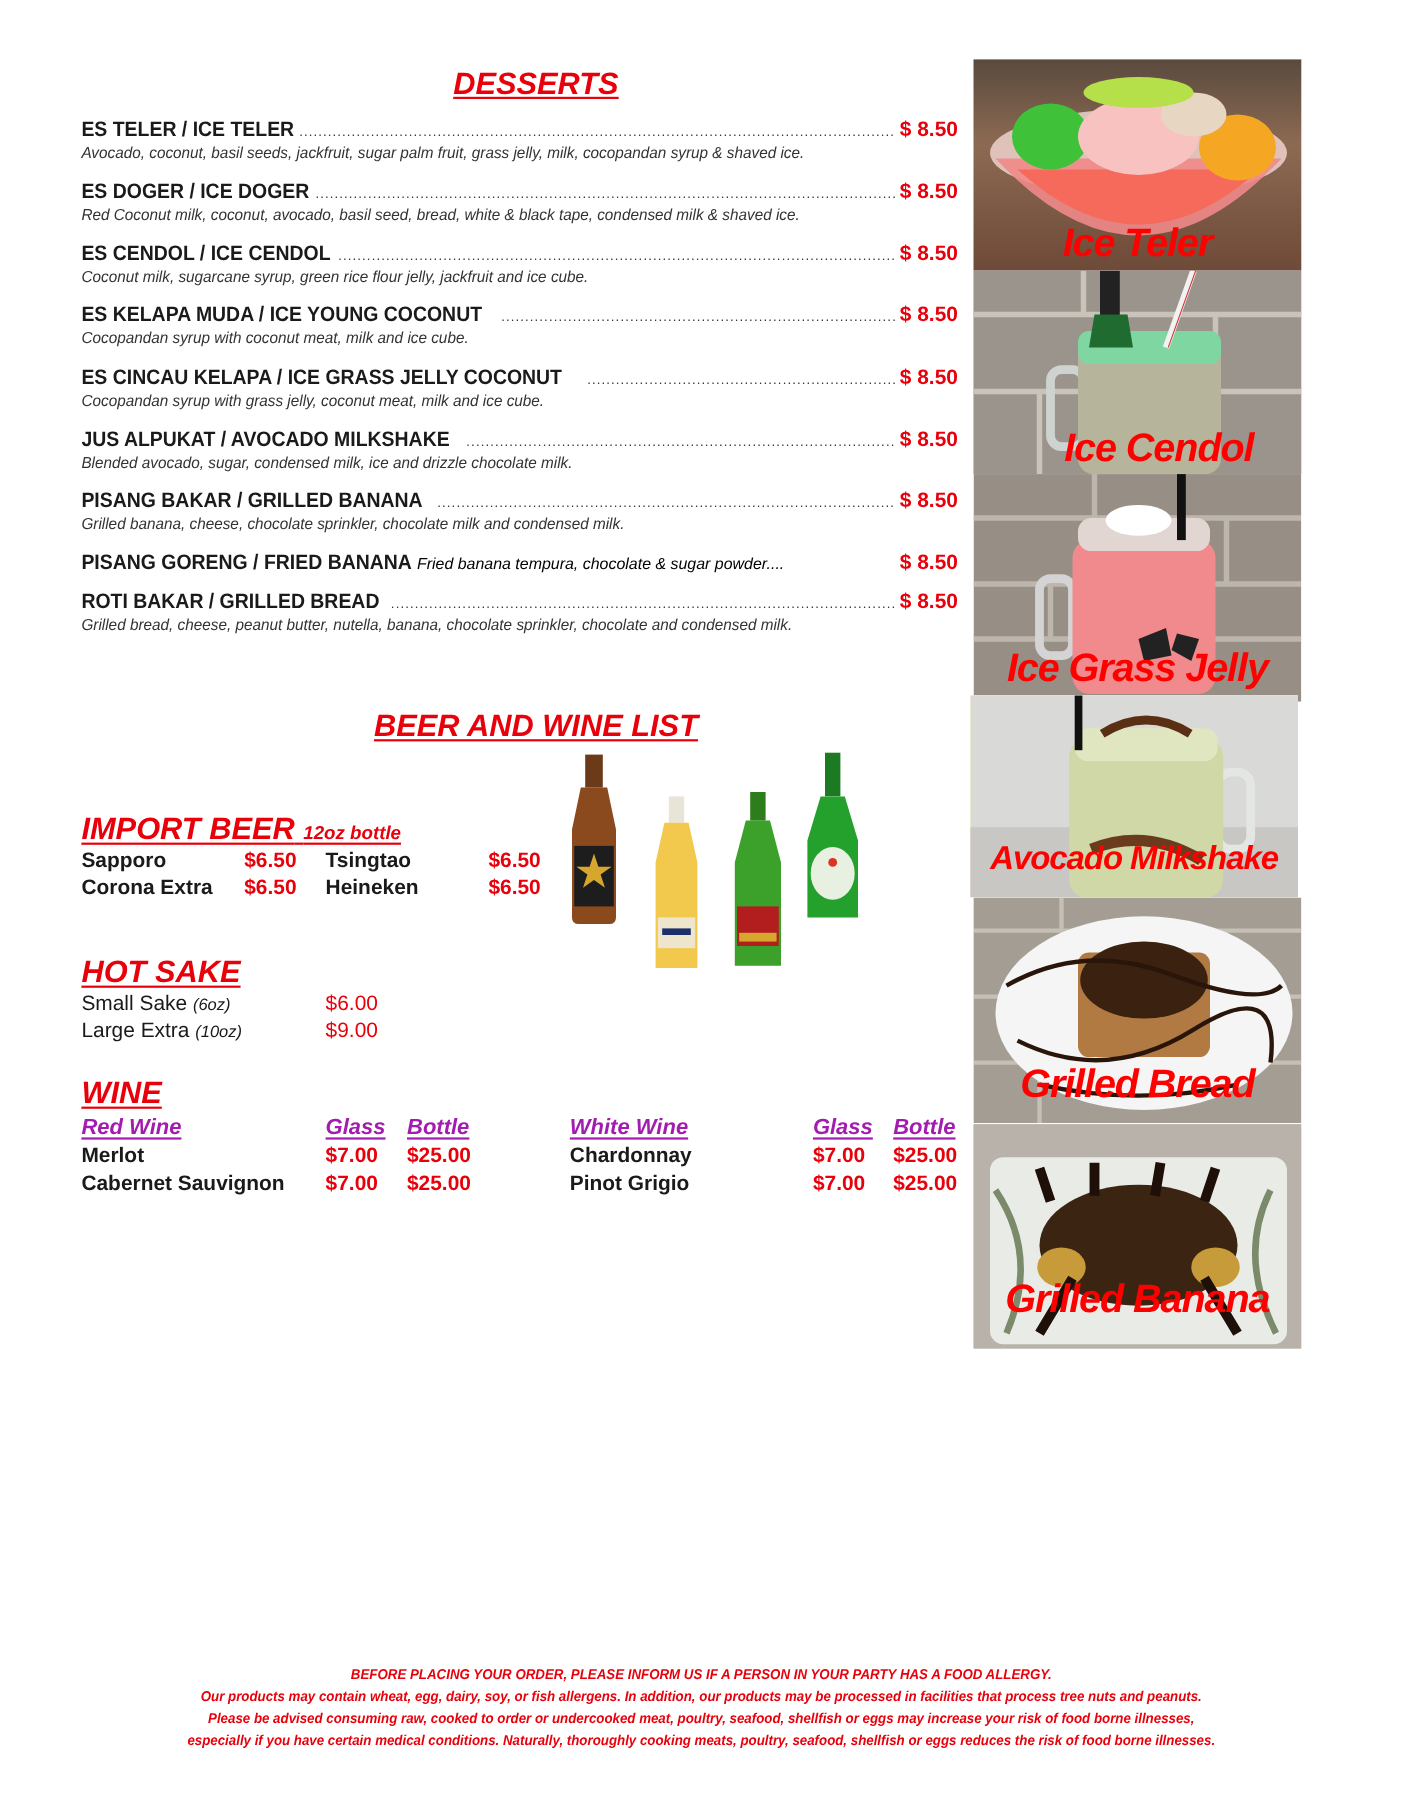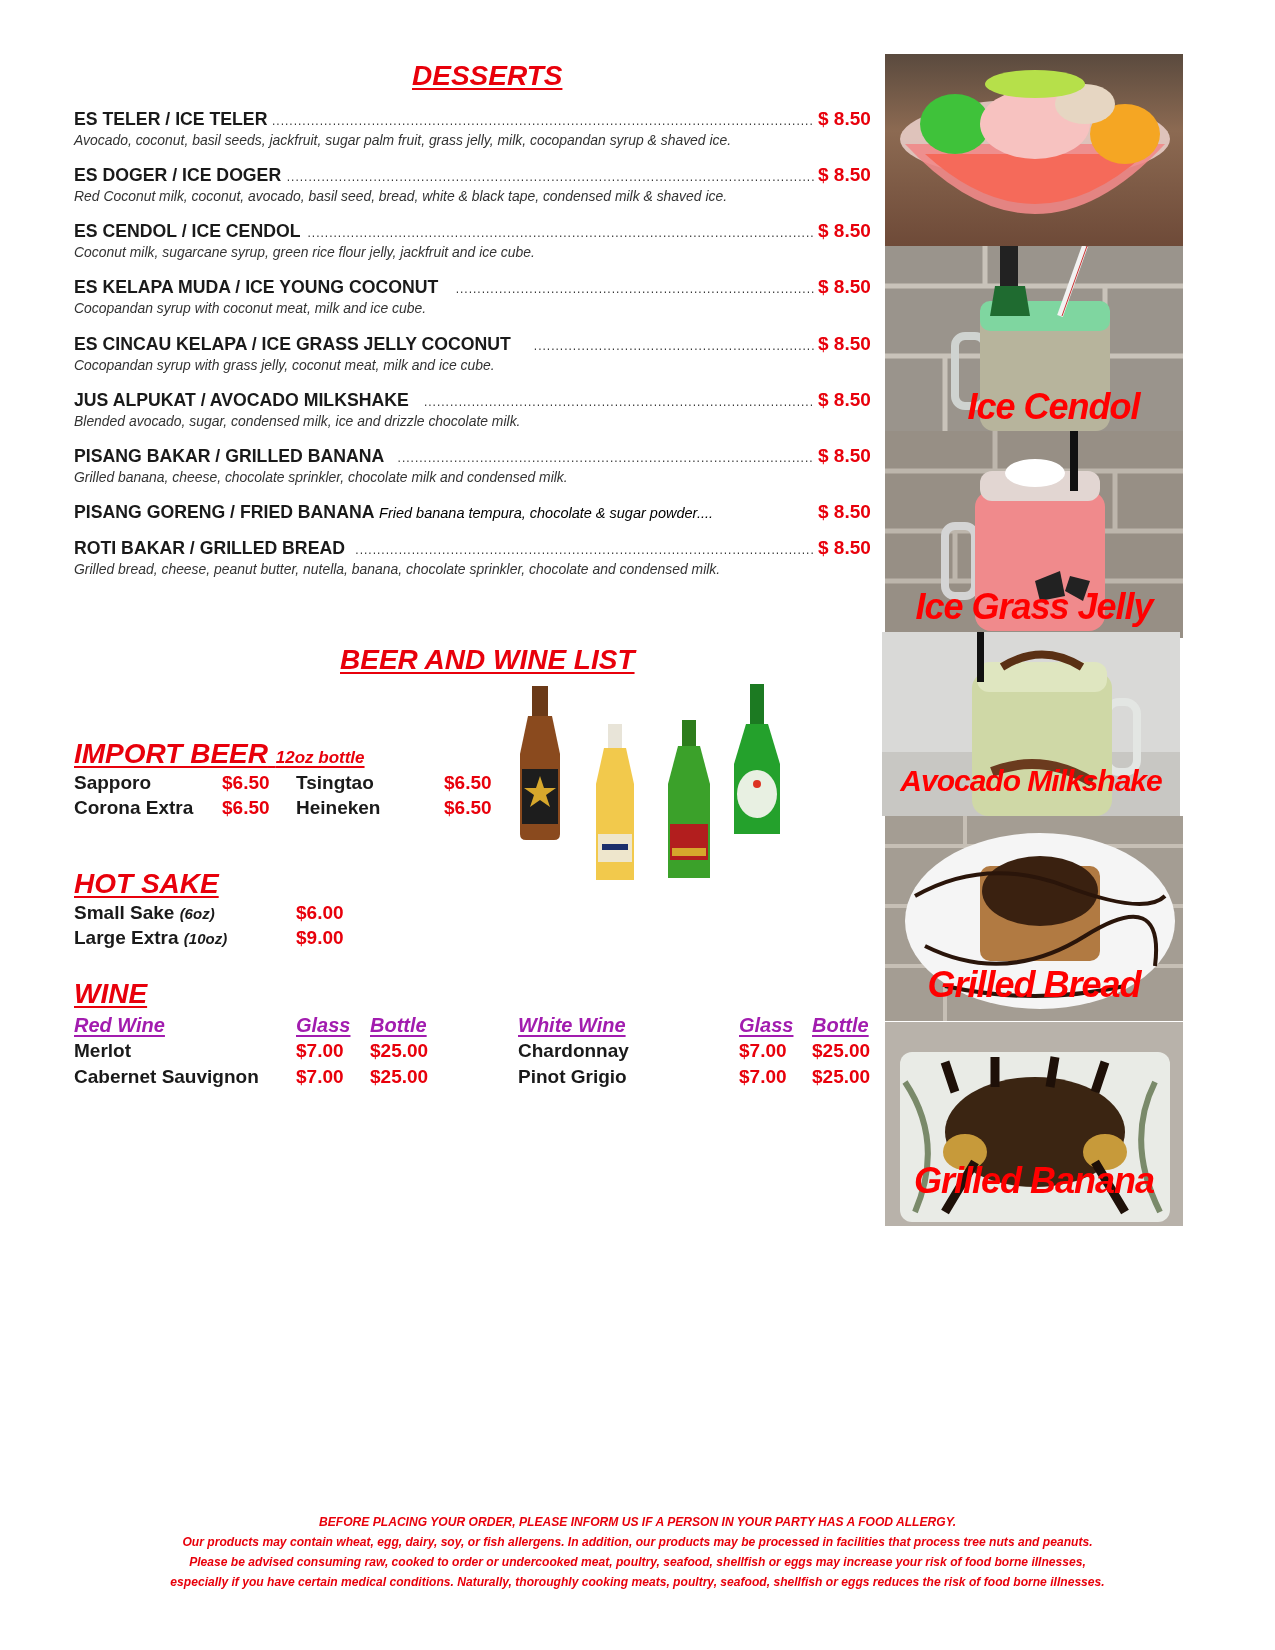--- a/index.html
+++ b/index.html
@@ -31,21 +31,21 @@
     color: #ff0000; font-size: 36px; white-space: nowrap; letter-spacing: -1px;
   }
 
   
   .beer-table { position: absolute; left: 74px; top: 772px; font-size: 19px; font-weight: bold; }
   .bt-row { position: relative; height: 25px; white-space: nowrap; }
   .bt-row span { position: absolute; top: 0; }
 
   .bottles { position: absolute; left: 518px; top: 684px; width: 286px; height: 196px; }
 
-  .sake-table { position: absolute; left: 74px; top: 902px; font-size: 19px; font-weight: bold; }
+  .sake-table { position: absolute; left: 74px; top: 902px; font-size: 19px; font-weight: normal; }
   .sk-row { position: relative; height: 25px; white-space: nowrap; width: 320px; }
   .sk-row span.price { position: absolute; left: 222px; top: 0; color: #e8000b; }
   .sk-size { font-style: italic; font-size: 15px; }
 
   .wine-block { position: absolute; top: 1014px; font-size: 19px; font-weight: bold; }
   .w-row { position: relative; height: 26px; white-space: nowrap; width: 380px; }
   .w-row span { position: absolute; top: 0; }
   .w-head span { font-style: italic; color: #a21caf; text-decoration: underline; text-decoration-thickness: 2px; text-underline-offset: 3px; font-size: 20px; }
 
   .footer { position: absolute; left: 0; width: 1275px; top: 1512px; text-align: center; color: #e8000b; font-style: italic; font-weight: bold; font-size: 13px; line-height: 20px; }
@@ -137,20 +137,21 @@
     <svg width="298" height="192" viewBox="0 0 298 192">
       <ellipse cx="150" cy="85" rx="135" ry="40" fill="#f4d9d6" opacity="0.8"></ellipse>
       <path d="M20 90 Q150 230 280 90 Z" fill="#f08a8a" opacity="0.9"></path>
       <path d="M40 100 Q150 200 260 100 Z" fill="#f56a5a"></path>
       <ellipse cx="70" cy="70" rx="35" ry="30" fill="#3fc23a"></ellipse>
       <ellipse cx="240" cy="80" rx="35" ry="30" fill="#f5a623"></ellipse>
       <ellipse cx="150" cy="70" rx="55" ry="35" fill="#f7c2c0"></ellipse>
       <ellipse cx="200" cy="50" rx="30" ry="20" fill="#e6d6c2"></ellipse>
       <ellipse cx="150" cy="30" rx="50" ry="14" fill="#b6e04a"></ellipse>
     </svg>
+    <div class="photo-label" style="top:146px;">Ice Teler</div>
   </div>
 
   <div class="photo" style="top:192px; height:185px; background: #a09a92;">
     <svg width="298" height="185" viewBox="0 0 298 185">
       <rect x="0" y="0" width="298" height="185" fill="#9a948c"></rect>
       <path d="M0 40 H298 M0 110 H298 M100 0 V40 M220 40 V110 M60 110 V185" stroke="#c9c3ba" stroke-width="5"></path>
       <rect x="70" y="90" width="30" height="70" rx="10" fill="none" stroke="#cfd3d0" stroke-width="8"></rect>
       <rect x="95" y="55" width="130" height="130" rx="14" fill="#b7b49c"></rect>
       <rect x="95" y="55" width="130" height="30" rx="10" fill="#7fd6a0"></rect>
       <rect x="115" y="0" width="18" height="60" fill="#222"></rect>

